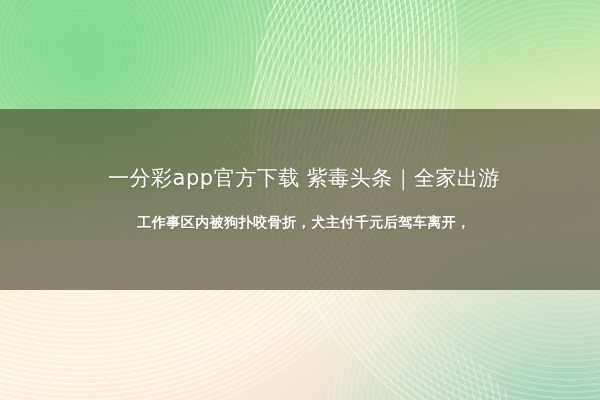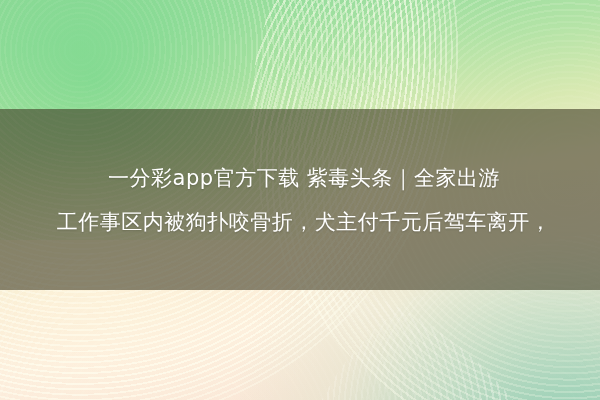--- a/index.html
+++ b/index.html
@@ -175,21 +175,22 @@
     white-space: nowrap;
     text-shadow: 0 1px 2px rgba(0,0,0,0.18);
   }
 
   .caption-line {
     display: block;
   }
 
   
   .caption-line.overflow {
-    font-size: 21px;
+    font-size: 14px;
+    font-weight: bold;
   }
 </style>
 </head>
 <body>
 
 <div id="stage">
 
   <div class="bg-base"></div>
   <div class="bg-glow-tl"></div>
   <div class="bg-glow-ml"></div>

